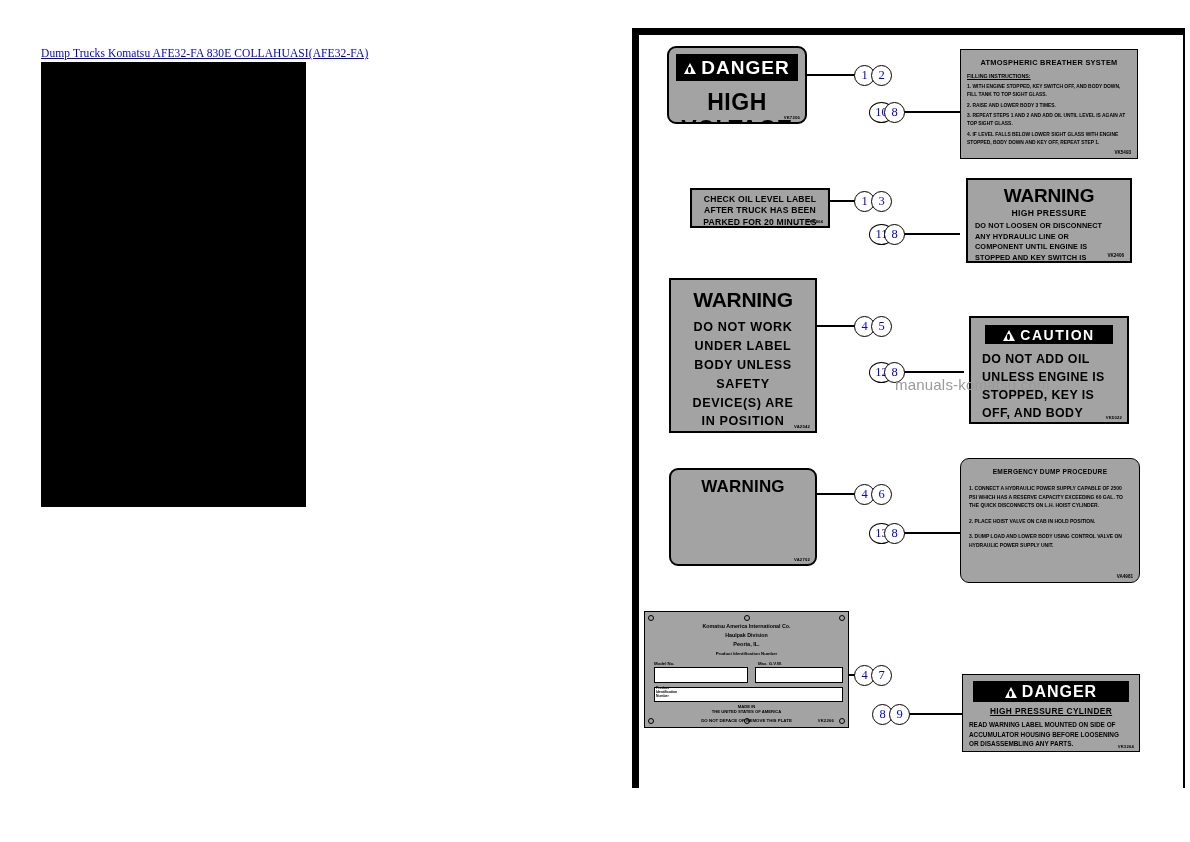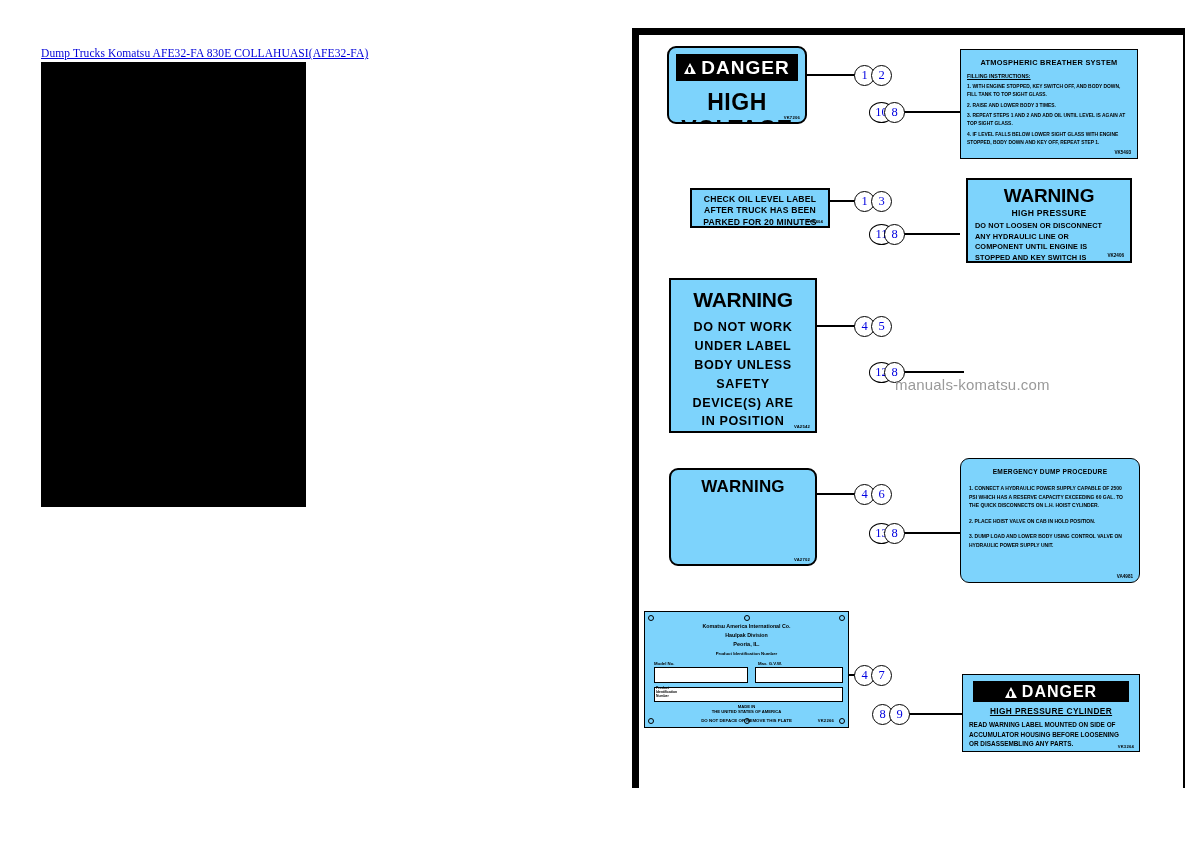--- a/index.html
+++ b/index.html
@@ -12,21 +12,21 @@
              text-decoration:underline;white-space:nowrap;letter-spacing:.1px;
              font-family:"Liberation Serif", serif;cursor:pointer;}
   #preview-thumb{position:absolute;left:41px;top:62px;width:265px;height:445px;background:#000;}
 
   
   #sheet{position:absolute;left:632px;top:28px;width:553px;height:760px;background:#fff;}
   #sheet .edge-top{position:absolute;left:0;top:0;width:553px;height:7px;background:#000;}
   #sheet .edge-left{position:absolute;left:0;top:0;width:7px;height:760px;background:#000;}
   #sheet .edge-right{position:absolute;right:0;top:0;width:2px;height:760px;background:#000;}
 
-  .lbl{position:absolute;background:#7dd3fc;border:2px solid #000;box-sizing:border-box;
+  .lbl{position:absolute;background:#a3a3a3;border:2px solid #000;box-sizing:border-box;
        color:#000;overflow:hidden;}
   .lbl.rounded{border-radius:9px;}
   .lbl.thin{border-width:1.4px;}
 
   .bar{background:#000;color:#fff;font-weight:bold;display:flex;align-items:center;
        justify-content:center;letter-spacing:1px;}
   .tri{display:inline-block;width:0;height:0;border-left:6px solid transparent;
        border-right:6px solid transparent;border-bottom:11px solid #fff;
        position:relative;margin-right:5px;top:1px;}
   .tri::after{content:"";position:absolute;left:-2px;top:4px;width:3px;height:6px;
@@ -135,20 +135,34 @@
     </div>
     <div class="pn">VA2542</div>
   </div>
   <div class="leader" style="left:185px;top:297px;width:38px;"></div>
   <div class="callout" style="left:222px;top:288px;">4</div>
   <div class="callout" style="left:239px;top:288px;">5</div>
   <div class="callout wide" style="left:237px;top:334px;">12</div>
   <div class="callout" style="left:252px;top:334px;">8</div>
   <div class="leader" style="left:270px;top:343px;width:62px;"></div>
 
+  <div class="lbl" style="left:337px;top:288px;width:160px;height:108px;padding:6px 6px;">
+    <div class="bar" style="height:19px;font-size:14px;margin:1px 8px 0 8px;letter-spacing:1.5px;">
+      <span class="tri"></span>
+      <span>CAUTION</span>
+    </div>
+    <div class="bold" style="font-size:12.4px;line-height:1.45;margin-top:7px;padding-left:5px;letter-spacing:.4px;">
+      <div>DO NOT ADD OIL</div>
+      <div>UNLESS ENGINE IS</div>
+      <div>STOPPED, KEY IS</div>
+      <div>OFF, AND BODY</div>
+      <div>IS DOWN</div>
+    </div>
+    <div class="pn">VK5022</div>
+  </div>
 
   <div class="lbl rounded" style="left:37px;top:440px;width:148px;height:98px;padding:6px 6px;">
     <div class="ctr bold" style="font-size:17px;letter-spacing:.2px;margin-top:1px;">WARNING</div>
     <div class="pn">VA2702</div>
   </div>
   <div class="leader" style="left:185px;top:465px;width:38px;"></div>
   <div class="callout" style="left:222px;top:456px;">4</div>
   <div class="callout" style="left:239px;top:456px;">6</div>
   <div class="callout wide" style="left:237px;top:495px;">13</div>
   <div class="callout" style="left:252px;top:495px;">8</div>

